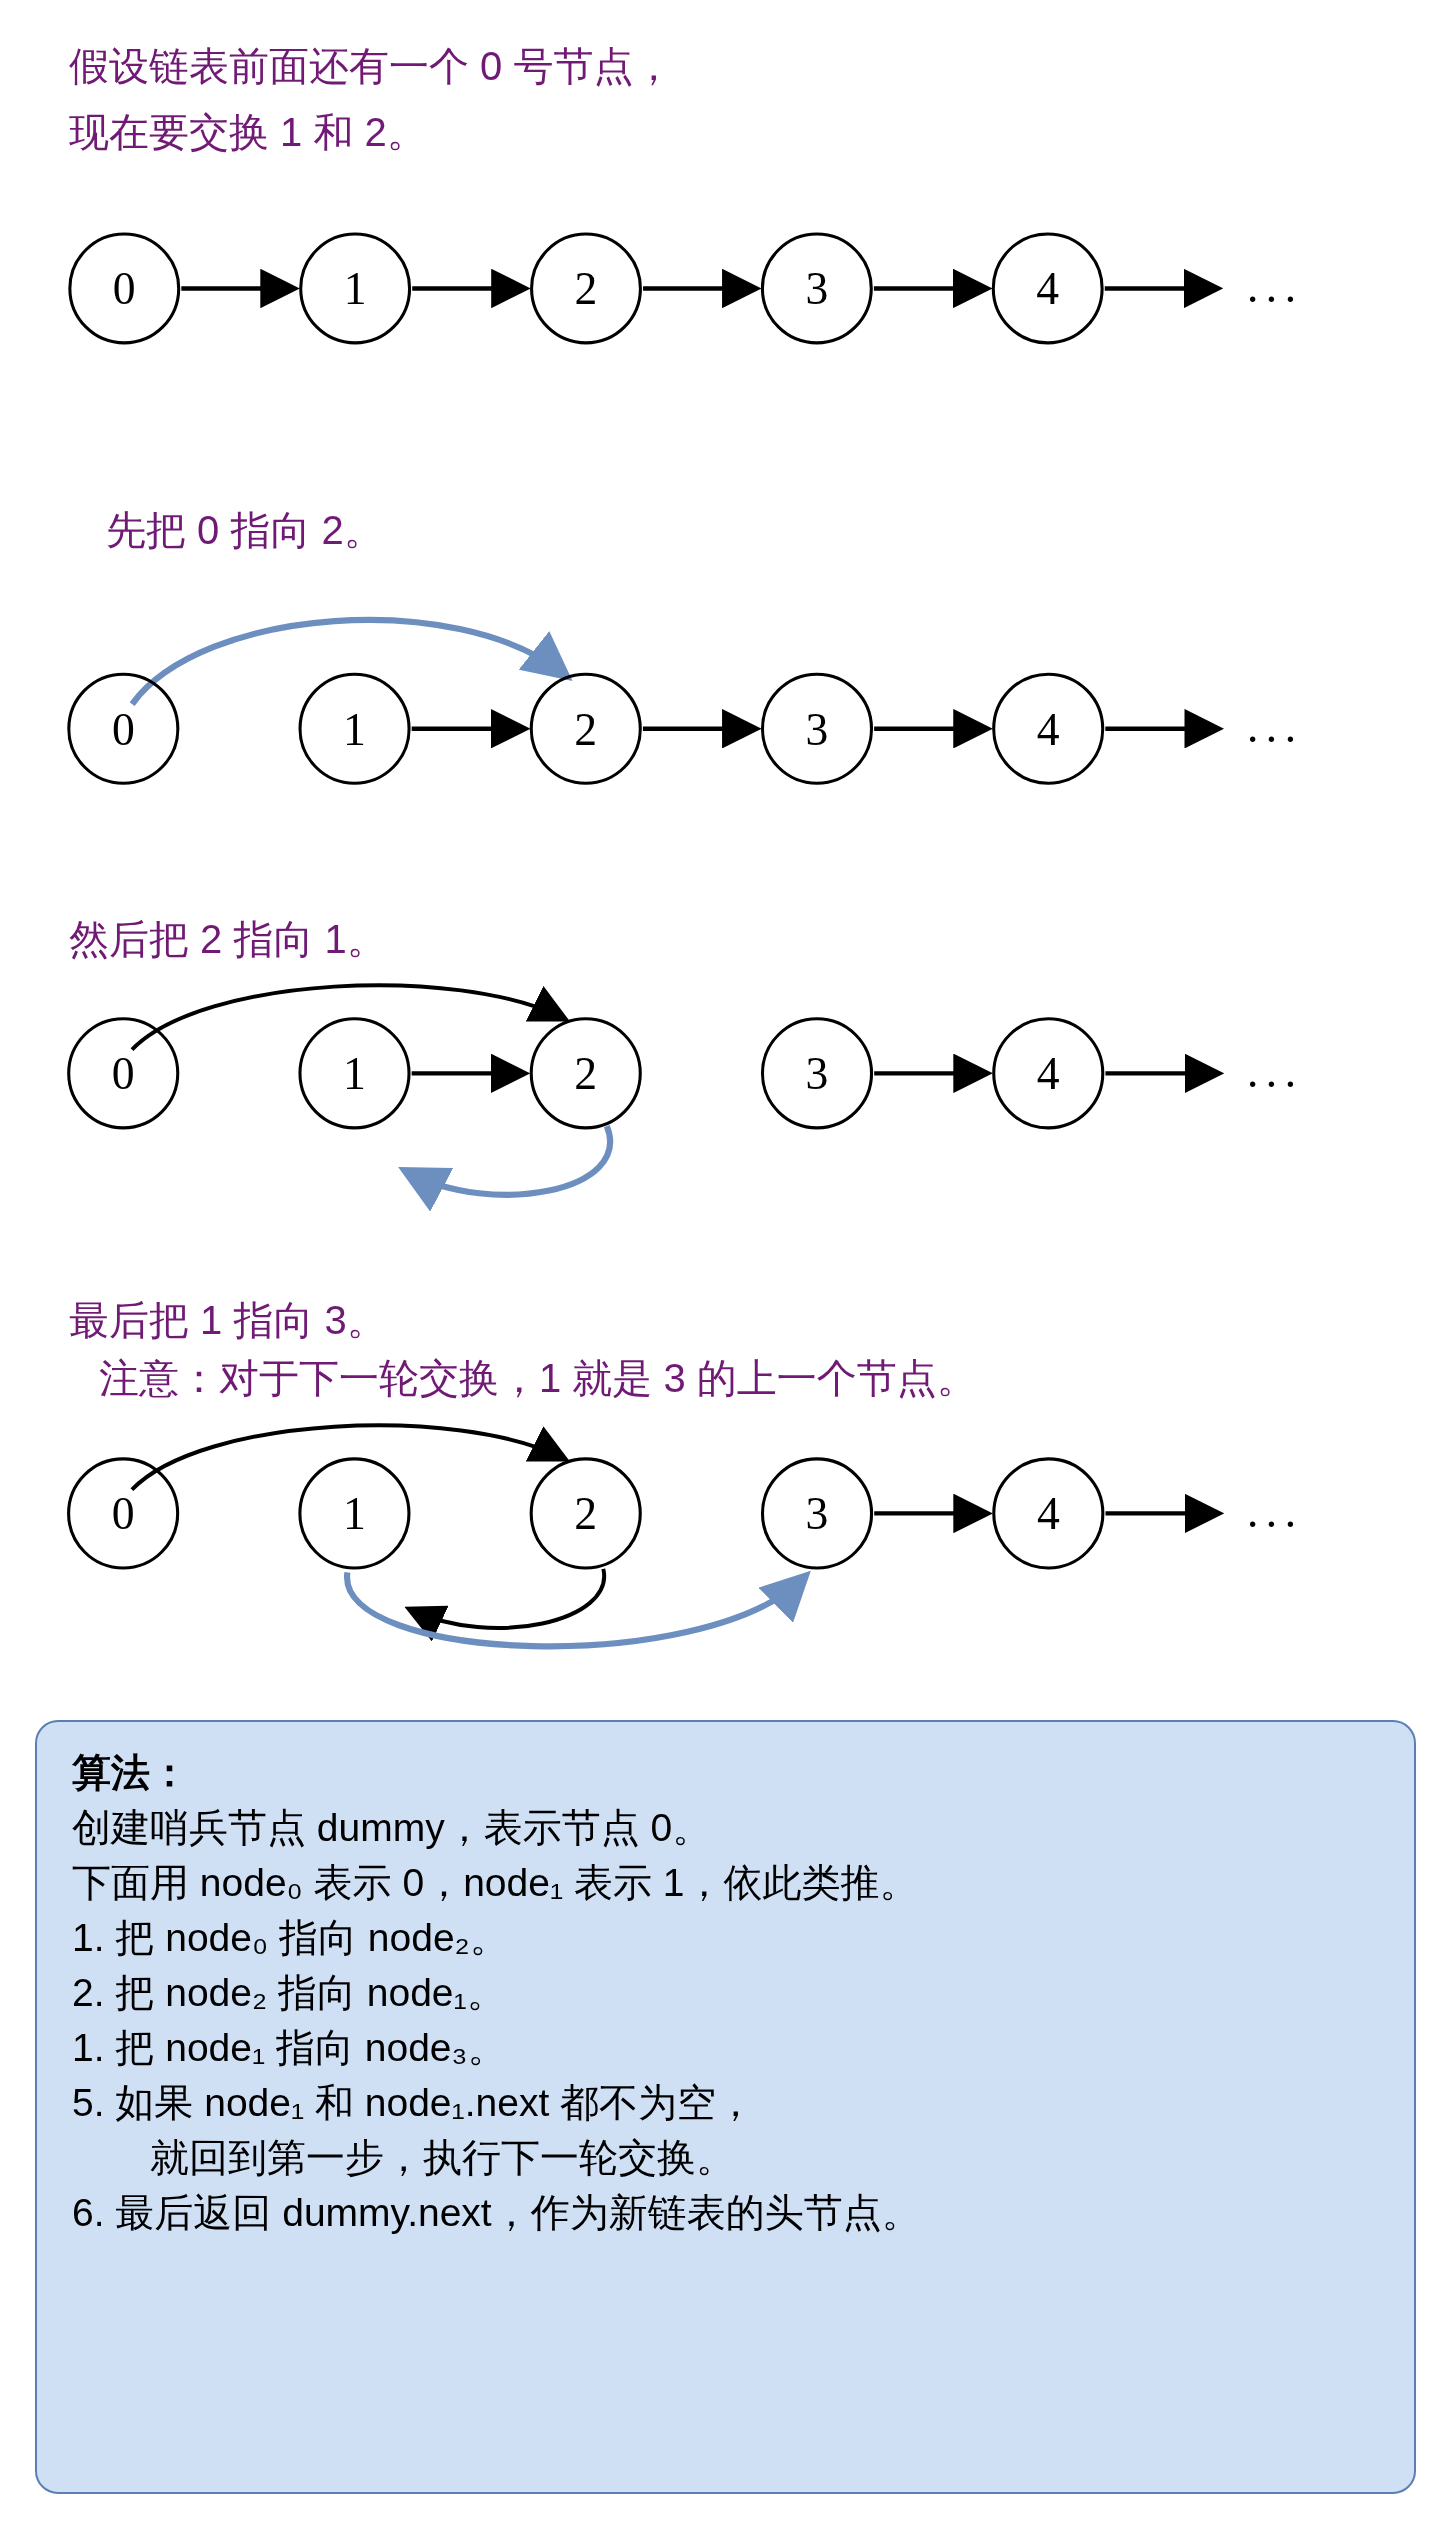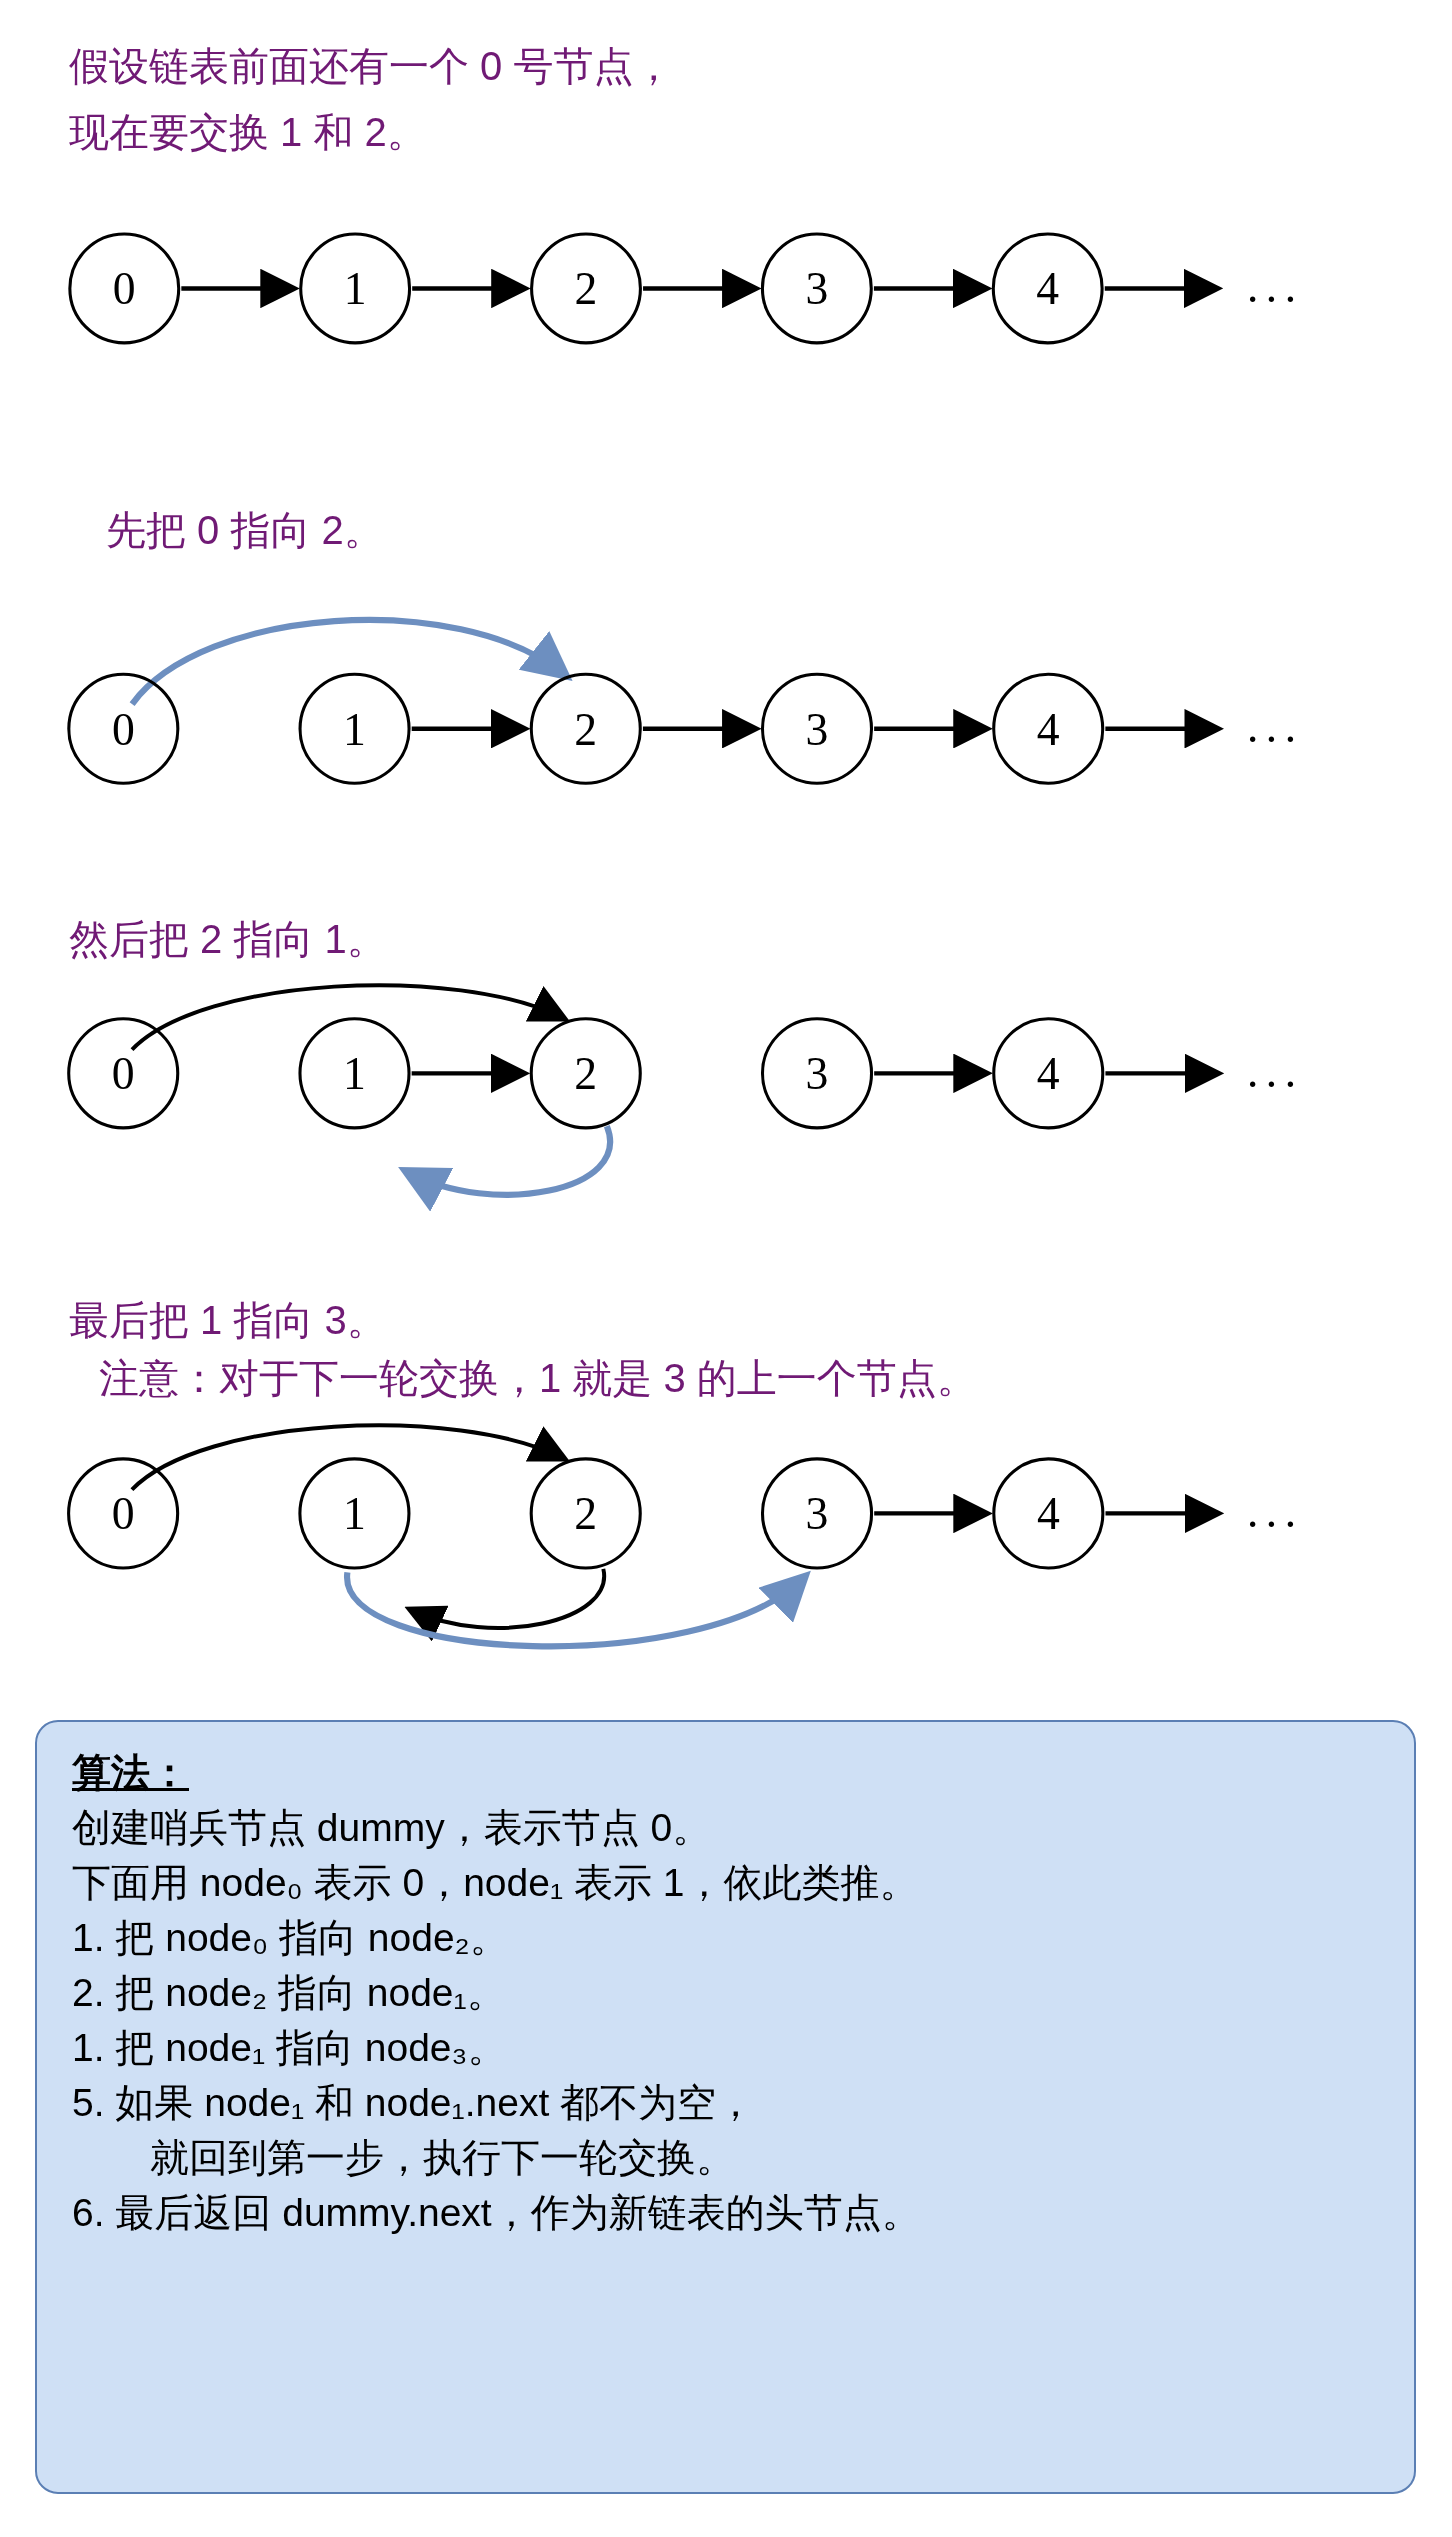--- a/index.html
+++ b/index.html
@@ -62,21 +62,20 @@
   }
   .algo-line {
     font-family: "Liberation Sans", sans-serif;
     font-size: 39px;
     line-height: 55px;
     color: #000000;
     white-space: pre;
   }
   .algo-line.bold-head {
     font-weight: bold;
-    text-decoration: underline;
   }
 </style>
 </head>
 <body>
 
 <div class="page">
 
   <div class="caption" style="left:69px; top:37px;">假设链表前面还有一个 0 号节点，</div>
   <div class="caption" style="left:69px; top:95px;margin-top:8px;">现在要交换 1 和 2。</div>
 

